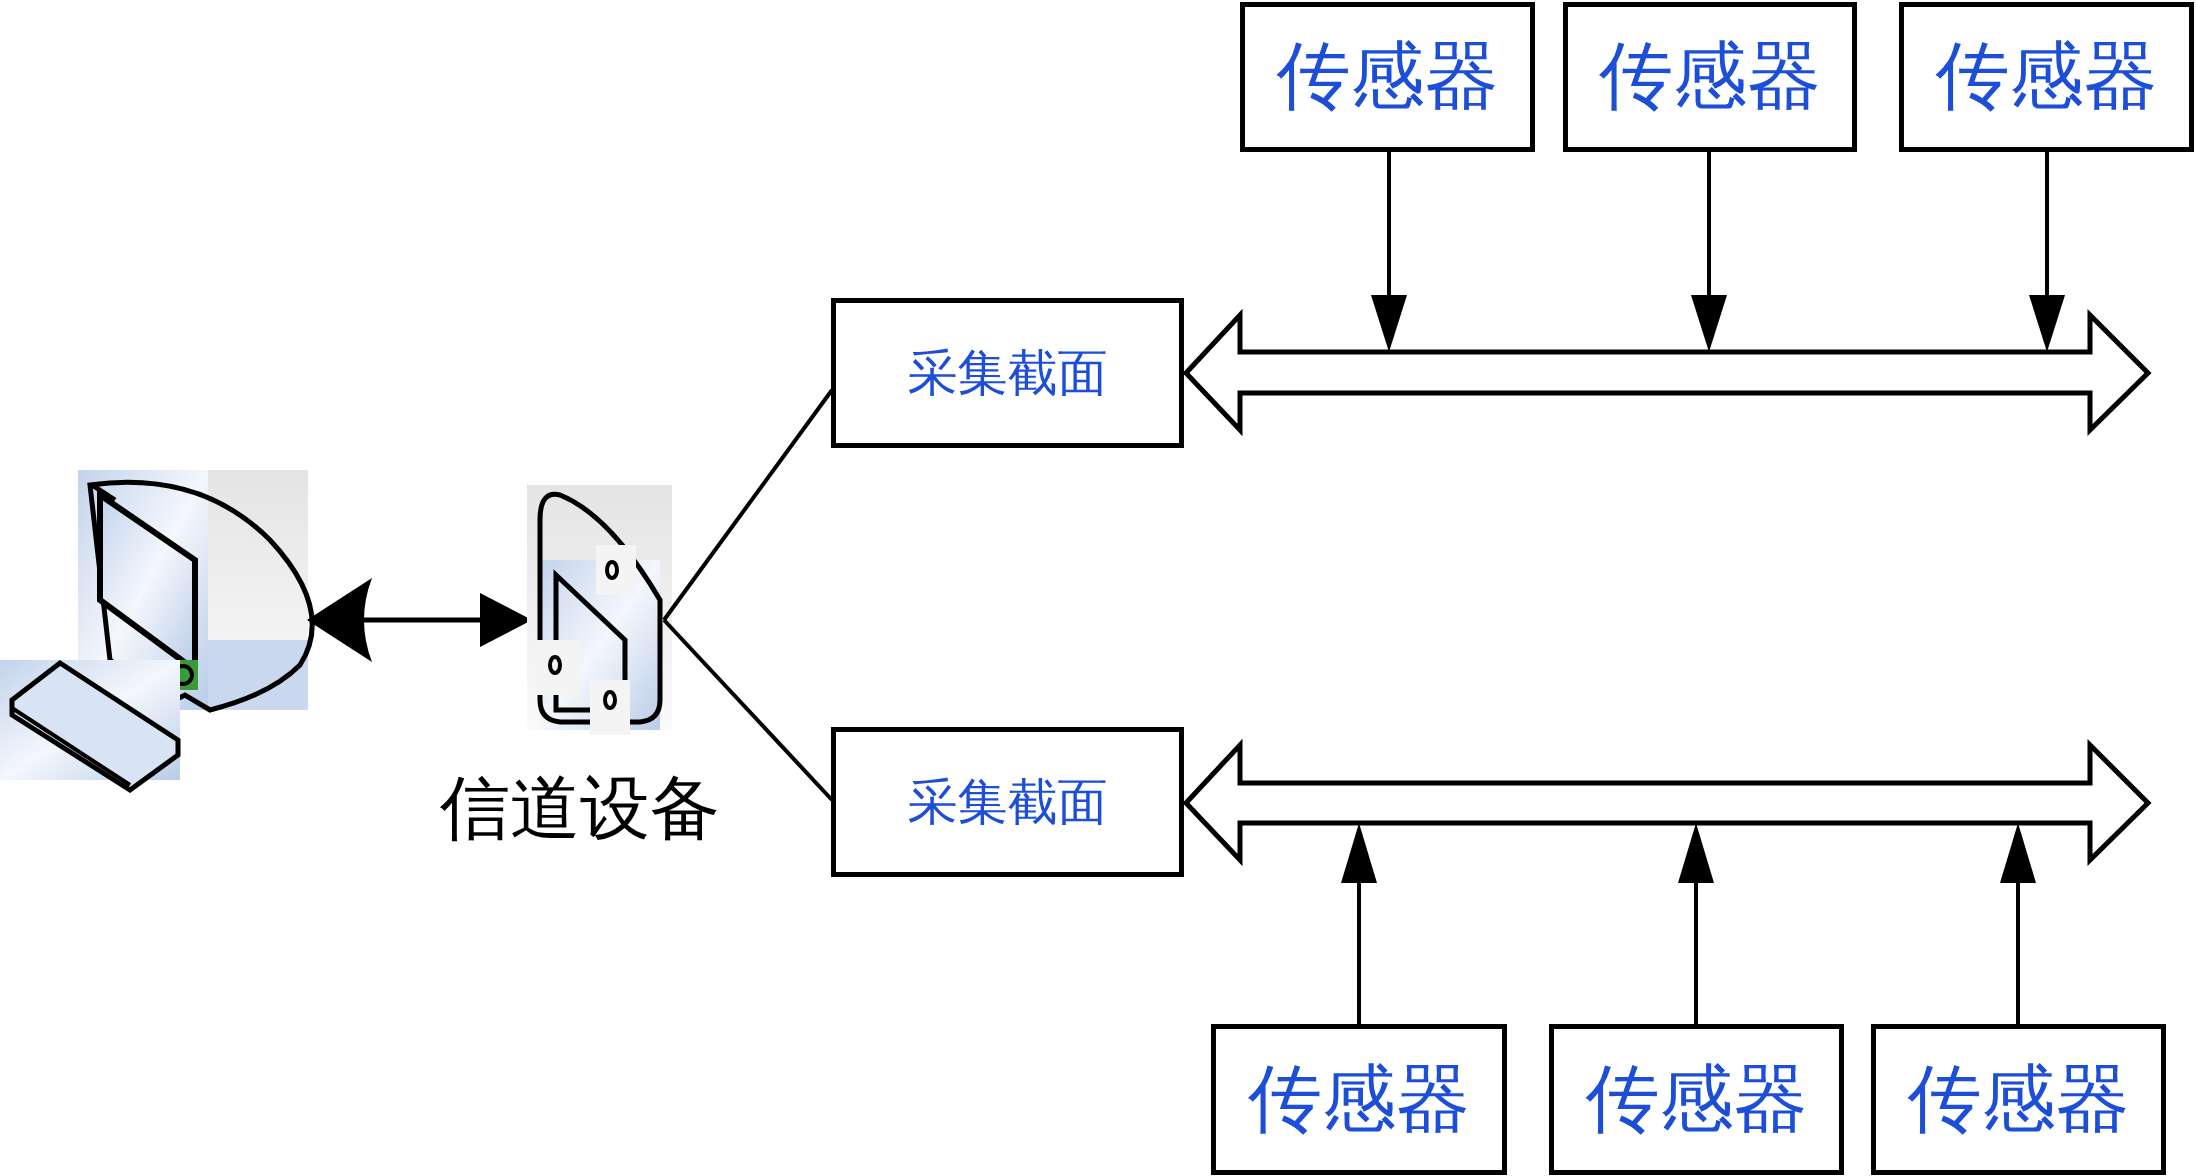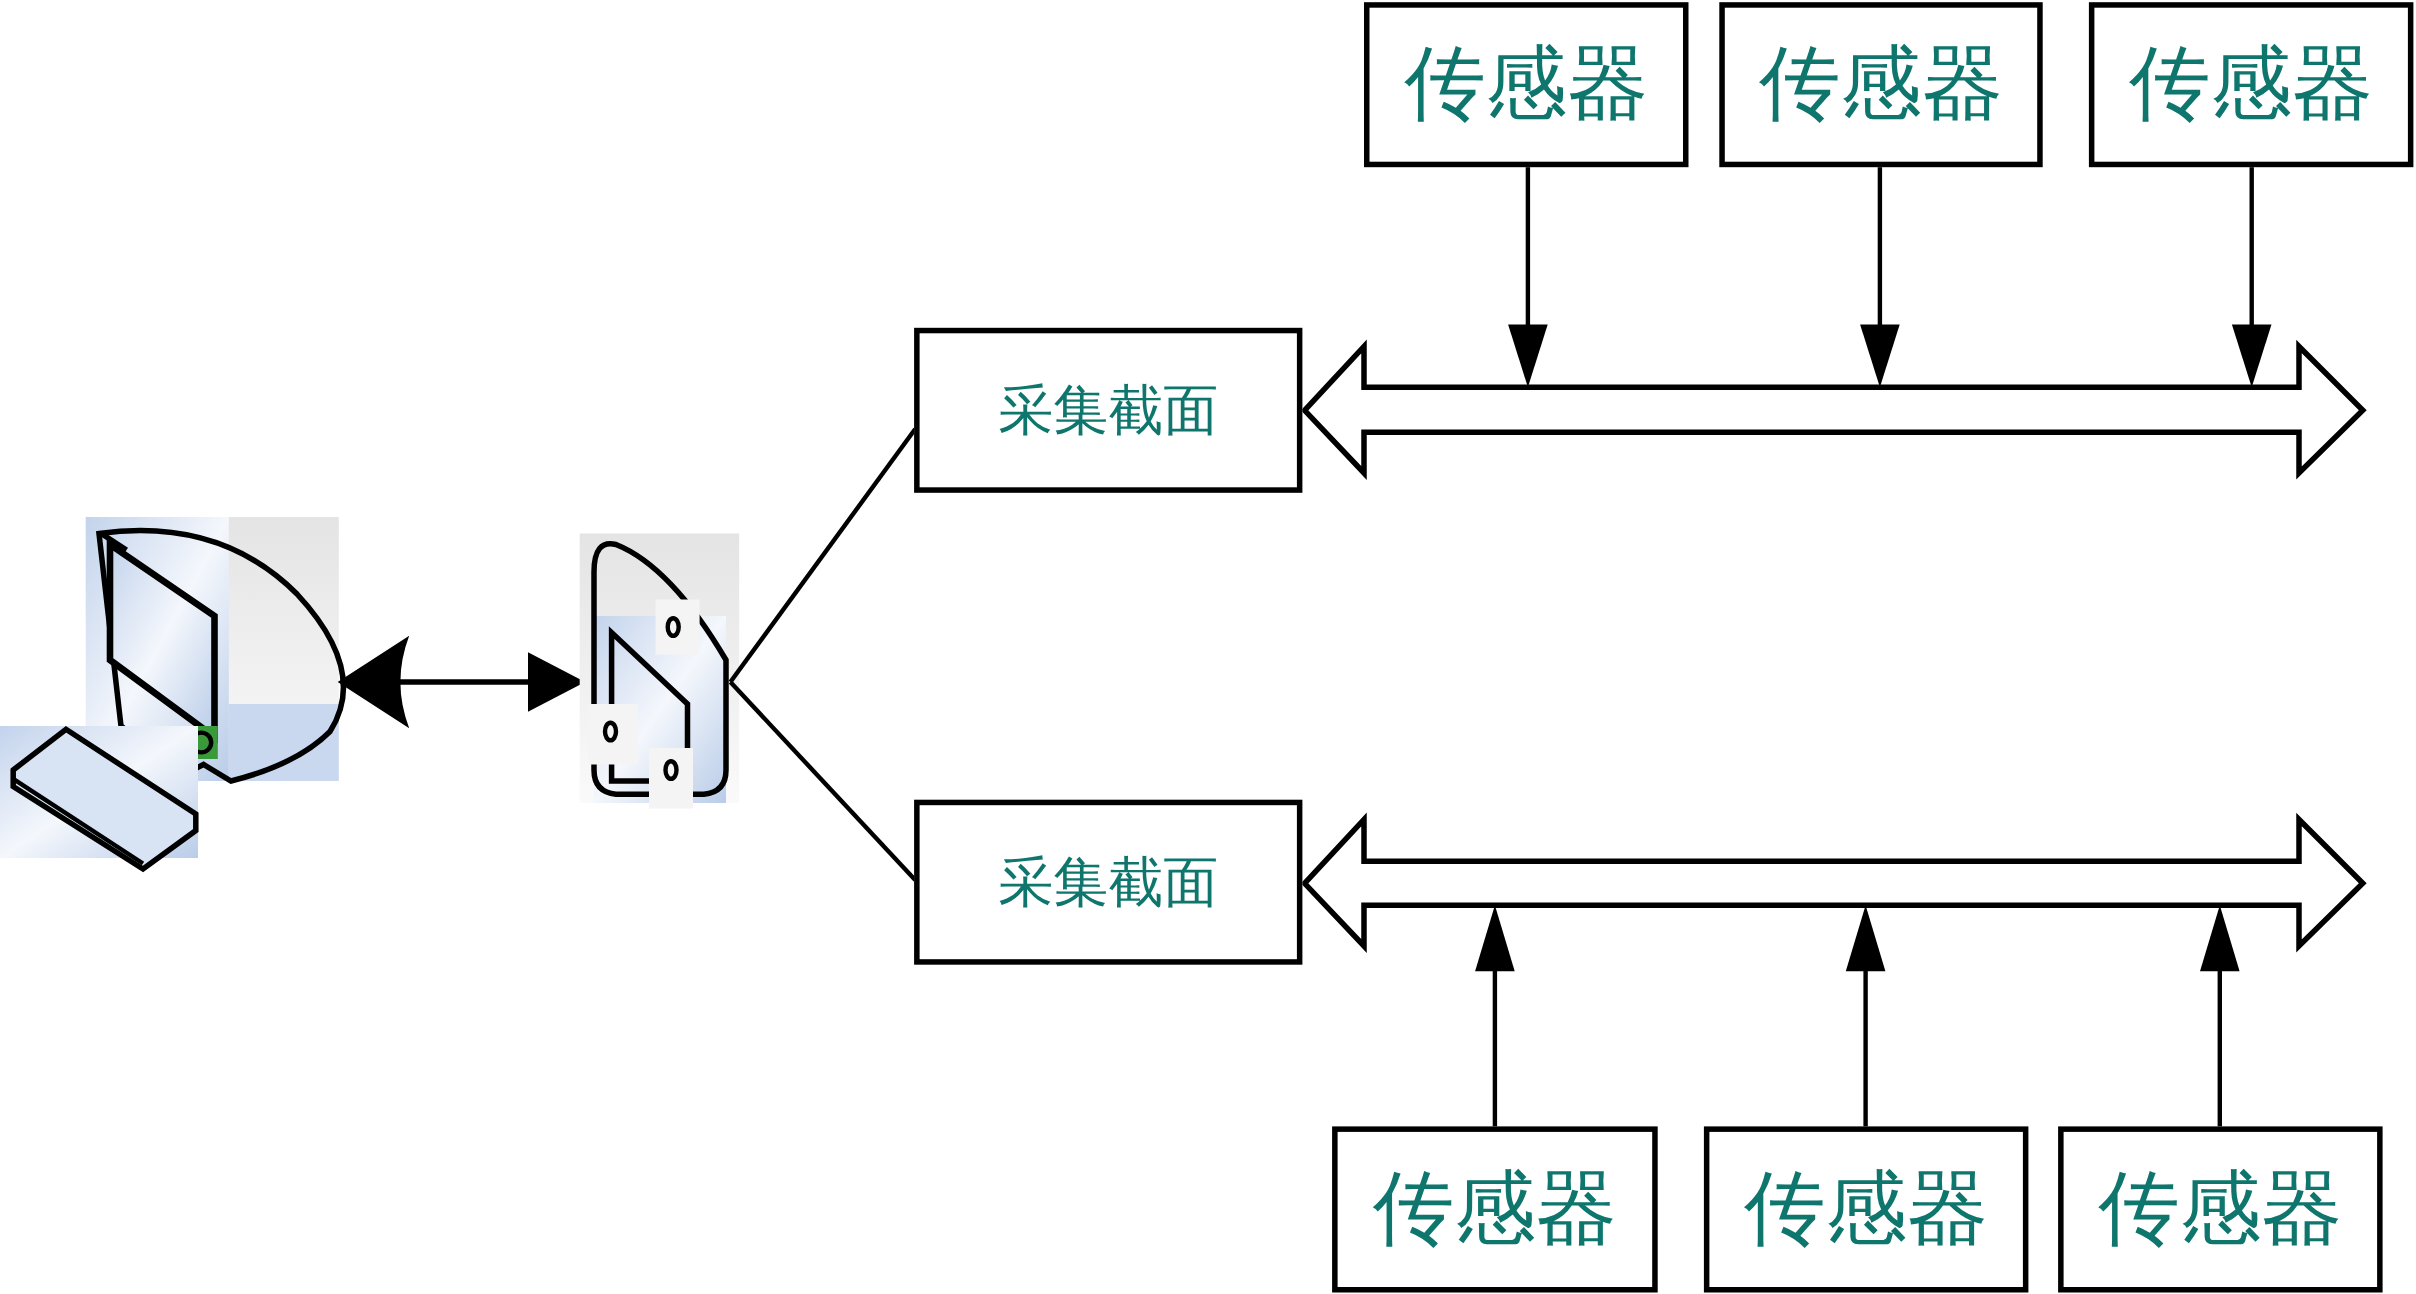--- a/index.html
+++ b/index.html
@@ -1,18 +1,18 @@
 <!DOCTYPE html>
 <html><head>
 <meta charset="utf-8">
 <style>
   html,body{margin:0;padding:0;background:#ffffff;}
   #stage{position:relative;width:2196px;height:1176px;background:#fff;overflow:hidden;}
   svg{position:absolute;left:0;top:0;}
-  .box{position:absolute;border:5px solid #000;background:#fff;box-sizing:border-box;display:flex;align-items:center;justify-content:center;font-family:"DejaVu Serif","Liberation Serif",serif;color:#0f766e;}
+  .box{position:absolute;border:5px solid #000;background:#fff;box-sizing:border-box;display:flex;align-items:center;justify-content:center;font-family:"DejaVu Serif","Liberation Serif",serif;color:#1d4ed8;}
   .sensor{font-size:74px;}
   .section{font-size:50px;}
   .caption{position:absolute;font-family:"DejaVu Serif","Liberation Serif",serif;font-size:70px;color:#000;}
 </style>
 </head>
 <body>
 
 <div id="stage">
   <svg width="2196" height="1176" viewBox="0 0 2196 1176">
     <defs>
@@ -93,20 +93,21 @@
         <line x1="1696" y1="880" x2="1696" y2="1025" stroke="#000" stroke-width="4"></line>
         <path d="M1696,823 L1678,883 L1714,883 Z" fill="#000"></path>
       </g>
       <g>
         <line x1="2018" y1="880" x2="2018" y2="1025" stroke="#000" stroke-width="4"></line>
         <path d="M2018,823 L2000,883 L2036,883 Z" fill="#000"></path>
       </g>
     </g>
   </svg>
 
+  <div class="caption" style="left:440px;top:762px;">信道设备</div>
 
   <div class="box section" style="left:831px;top:298px;width:353px;height:150px;">
     <span>采集截面</span>
   </div>
   <div class="box section" style="left:831px;top:727px;width:353px;height:150px;">
     <span>采集截面</span>
   </div>
 
   <div class="box sensor" style="left:1240px;top:2px;width:295px;height:150px;">
     <span>传感器</span>

